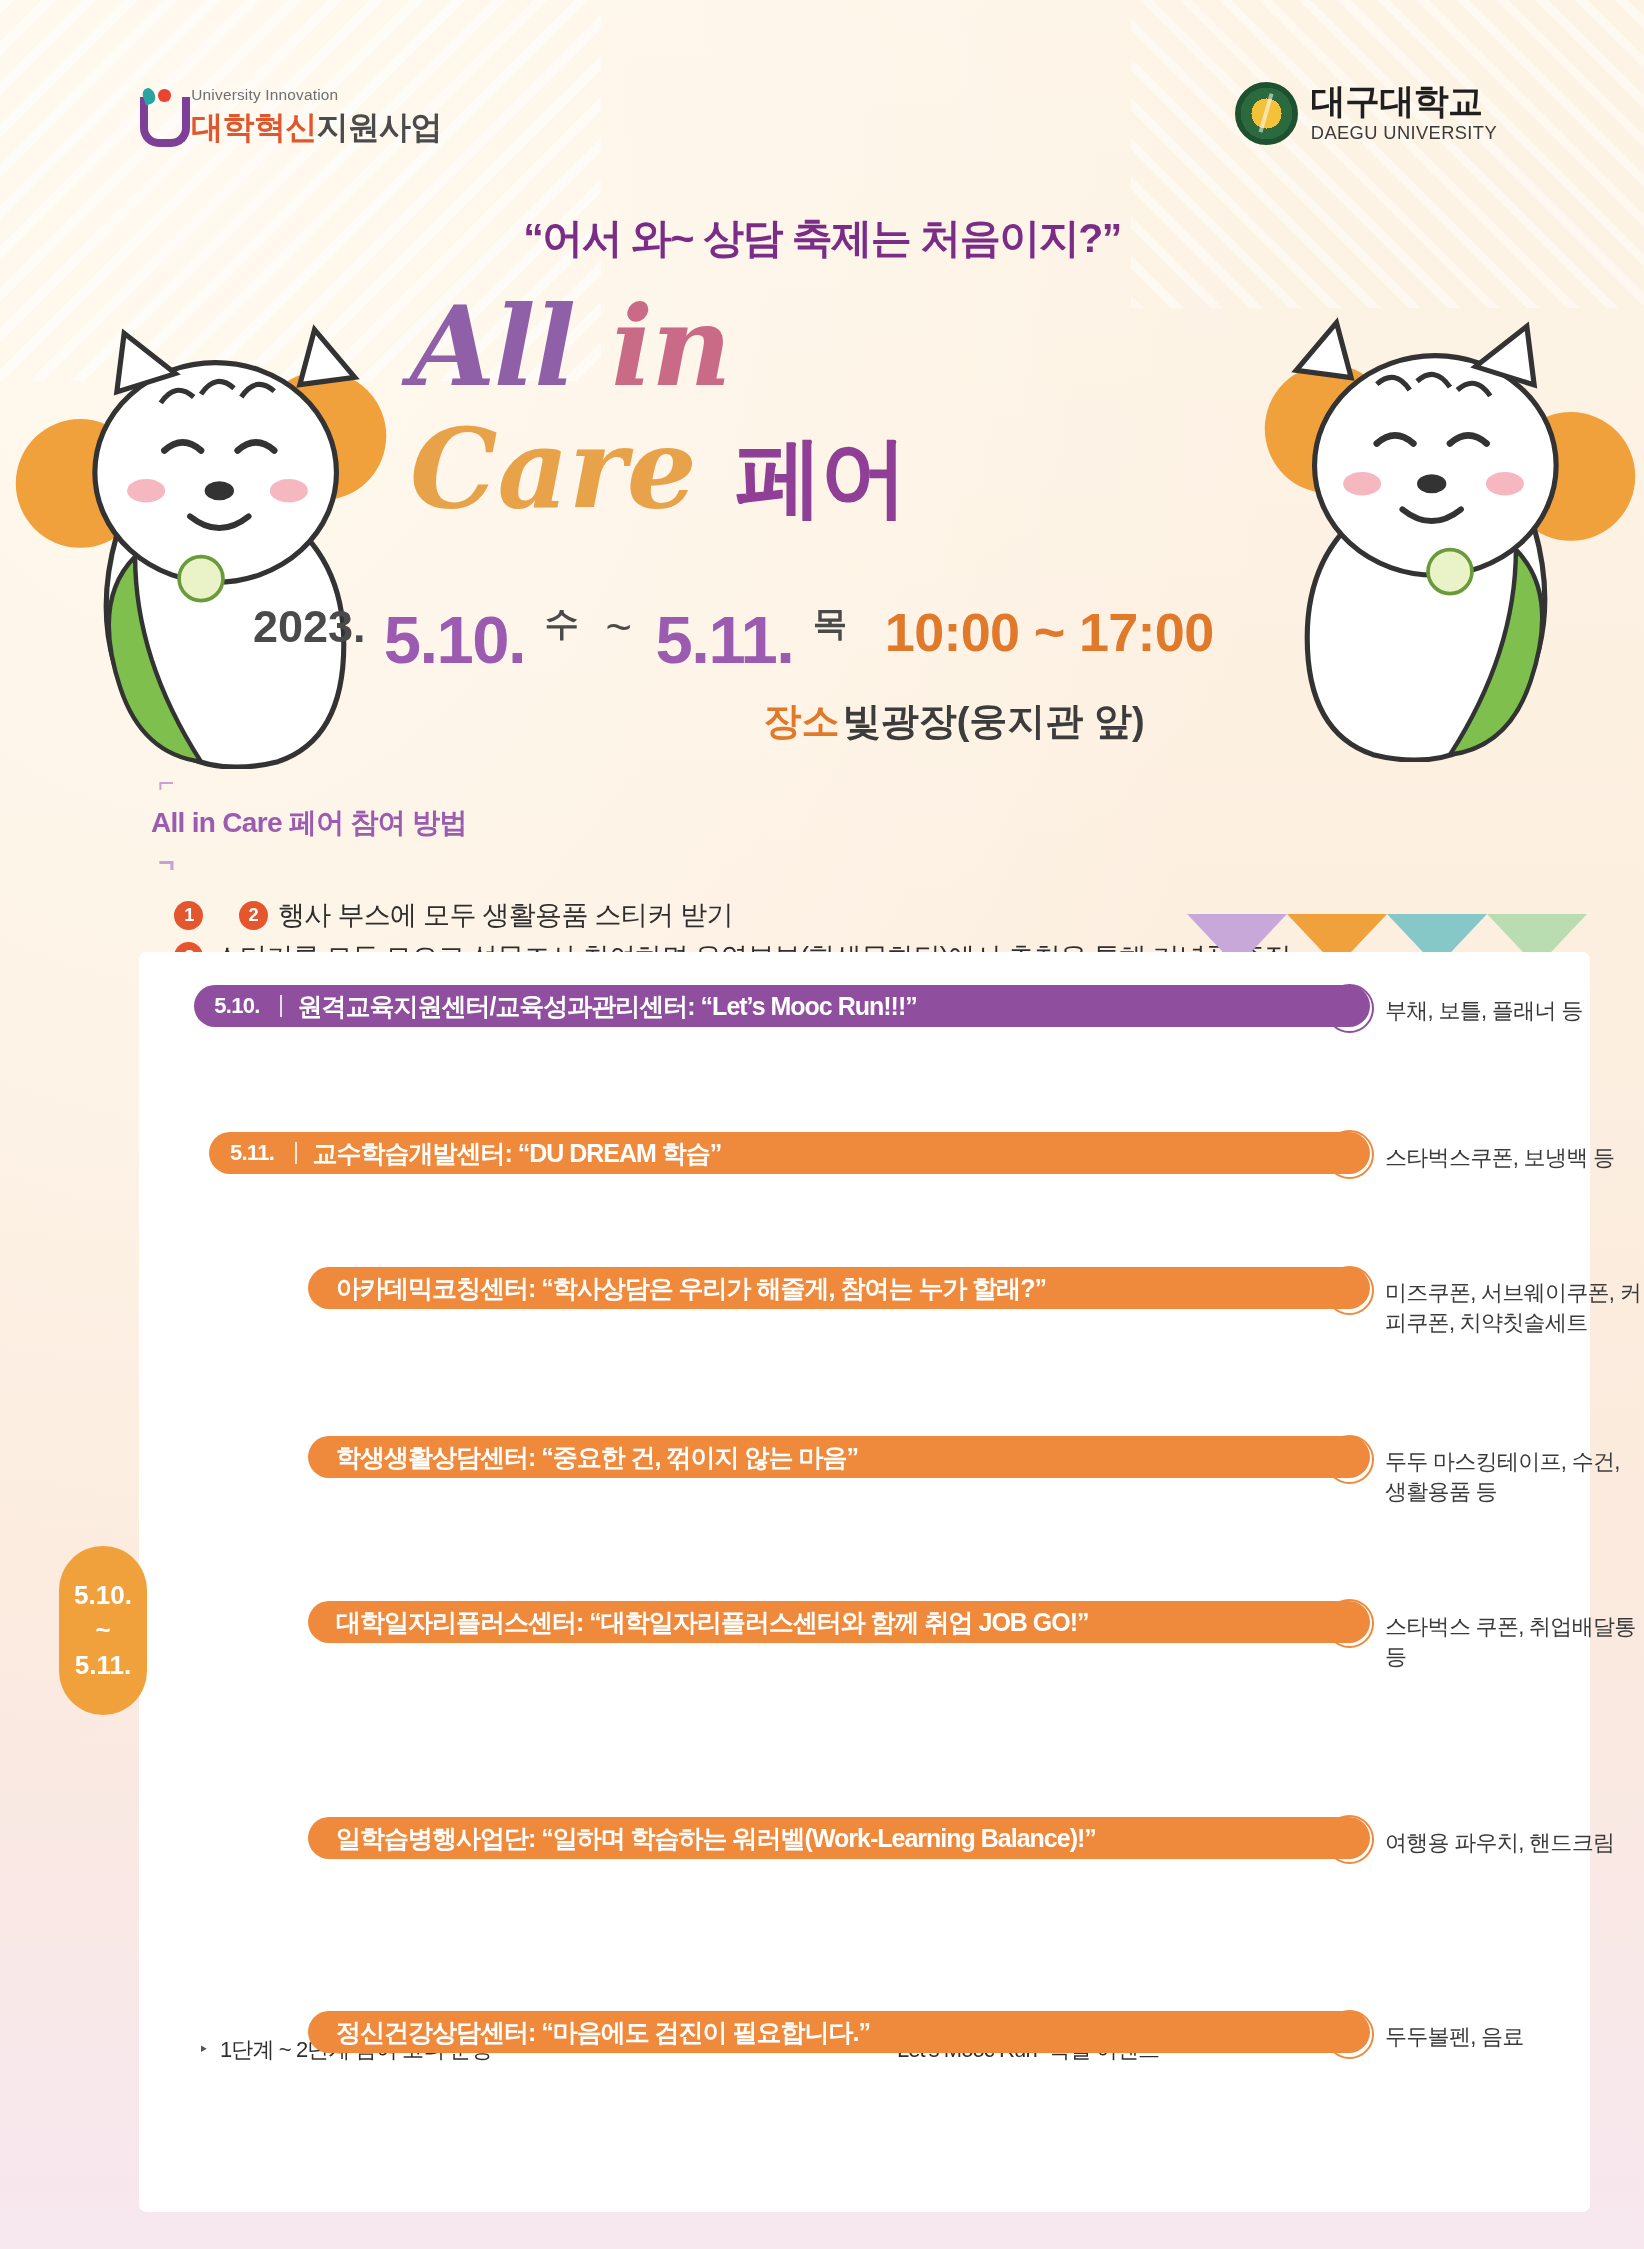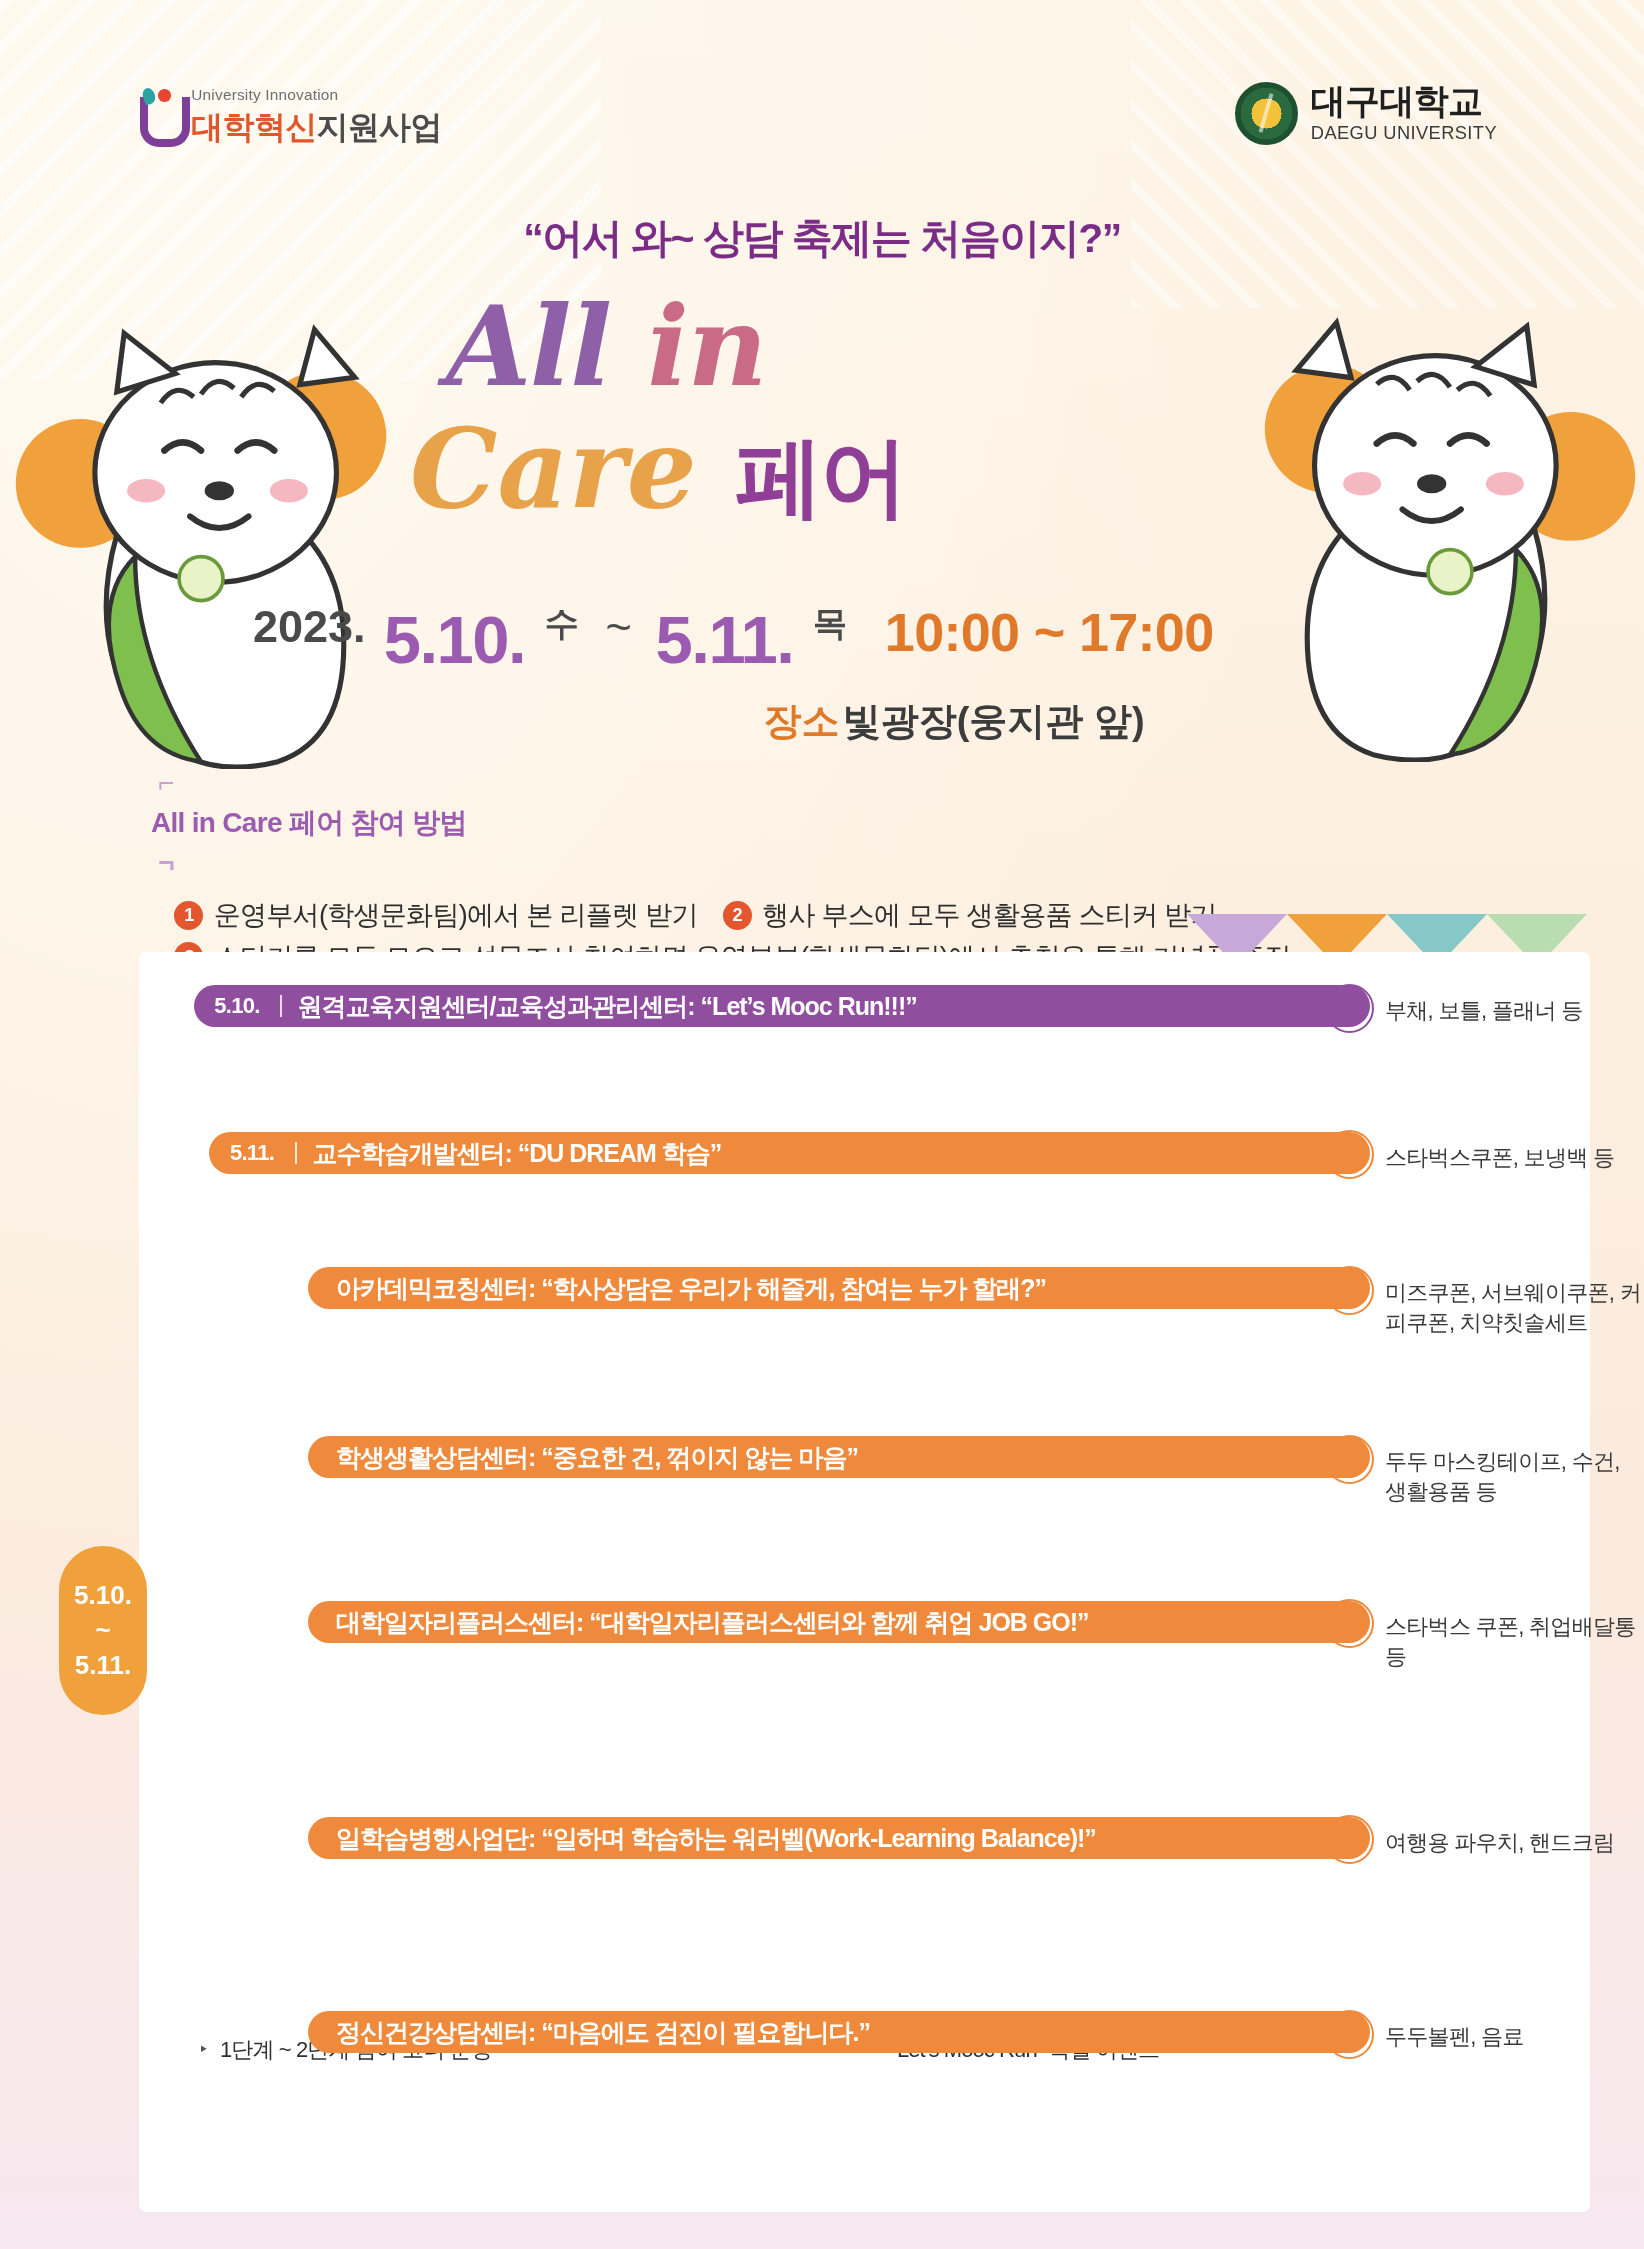--- a/index.html
+++ b/index.html
@@ -39,21 +39,21 @@
       border:2.9px solid #1d5130;box-sizing:border-box;position:relative;}
   .du-seal:after{content:"";position:absolute;left:50%;top:16%;width:4.4px;height:68%;margin-left:-2.2px;background:rgba(255,255,255,.55);transform:rotate(16deg);}
   .du-name-ko{font-size:35px;font-weight:bold;color:#1f1f1f;letter-spacing:-0.7px;line-height:1.05;}
   .du-name-en{font-size:18.3px;color:#3a3a3a;letter-spacing:0.4px;margin-top:2.9px;}
 
   
   .tagline{position:absolute;top:211px;left:0;width:100%;text-align:center;
     font-size:41px;font-weight:bold;color:#7b2c86;letter-spacing:-1.5px;}
   .bigtitle{position:absolute;top:292px;left:410px;width:865px;}
   .bigtitle .l1{font-family:"DejaVu Serif", serif;font-style:italic;font-weight:bold;font-size:110px;line-height:1;letter-spacing:-1.5px;}
-  .bigtitle .l1 .all{color:#8f5fa8;margin-left:36px;}
+  .bigtitle .l1 .all{color:#8f5fa8;}
   .bigtitle .l1 .in{color:#c96a86;}
   .bigtitle .l2{font-family:"DejaVu Serif", serif;font-style:italic;font-weight:bold;font-size:110px;line-height:1.05;margin-top:8.8px;}
   .bigtitle .l2 .care{color:#e8a34a;}
   .bigtitle .l2 .fair{font-family:"Liberation Sans",sans-serif;font-style:normal;color:#8f3f96;font-size:88px;letter-spacing:-2.9px;}
 
   .dateline{position:absolute;top:601px;left:253px;width:1143px;display:flex;align-items:flex-start;gap:18px;}
   .dateline .y{font-size:45px;color:#4a4a4a;font-weight:600;}
   .dateline .d{font-size:67px;font-weight:bold;color:#9b5bb0;letter-spacing:-1.5px;}
   .dateline .dow{font-size:34px;color:#4a4a4a;font-weight:600;margin:0 2.9px 7.3px 1.5px;}
   .dateline .tilde{font-size:45px;color:#4a4a4a;margin:0 5.9px 5.9px;}
@@ -192,21 +192,20 @@
 
   <div class="placeline">
     <span class="lbl">장소</span>
     <span>빛광장(웅지관 앞)</span>
   </div>
 
   <div class="howto">
     <div class="hd"><span class="bar">⌐</span><span>All in Care 페어 참여 방법</span><span class="bar">¬</span></div>
     <div class="row">
       <span class="num">1</span>
-      <span>운영부서(학생문화팀)에서 본 리플렛 받기</span>
       <span class="gap"></span>
       <span class="num">2</span>
       <span>행사 부스에 모두 생활용품 스티커 받기</span>
     </div>
     <div class="row">
       <span class="num">3</span>
       <span>스티커를 모두 모으고 설문조사 참여하면 운영본부(학생문화팀)에서 추첨을 통해 기념품 증정</span>
     </div>
   </div>
 

